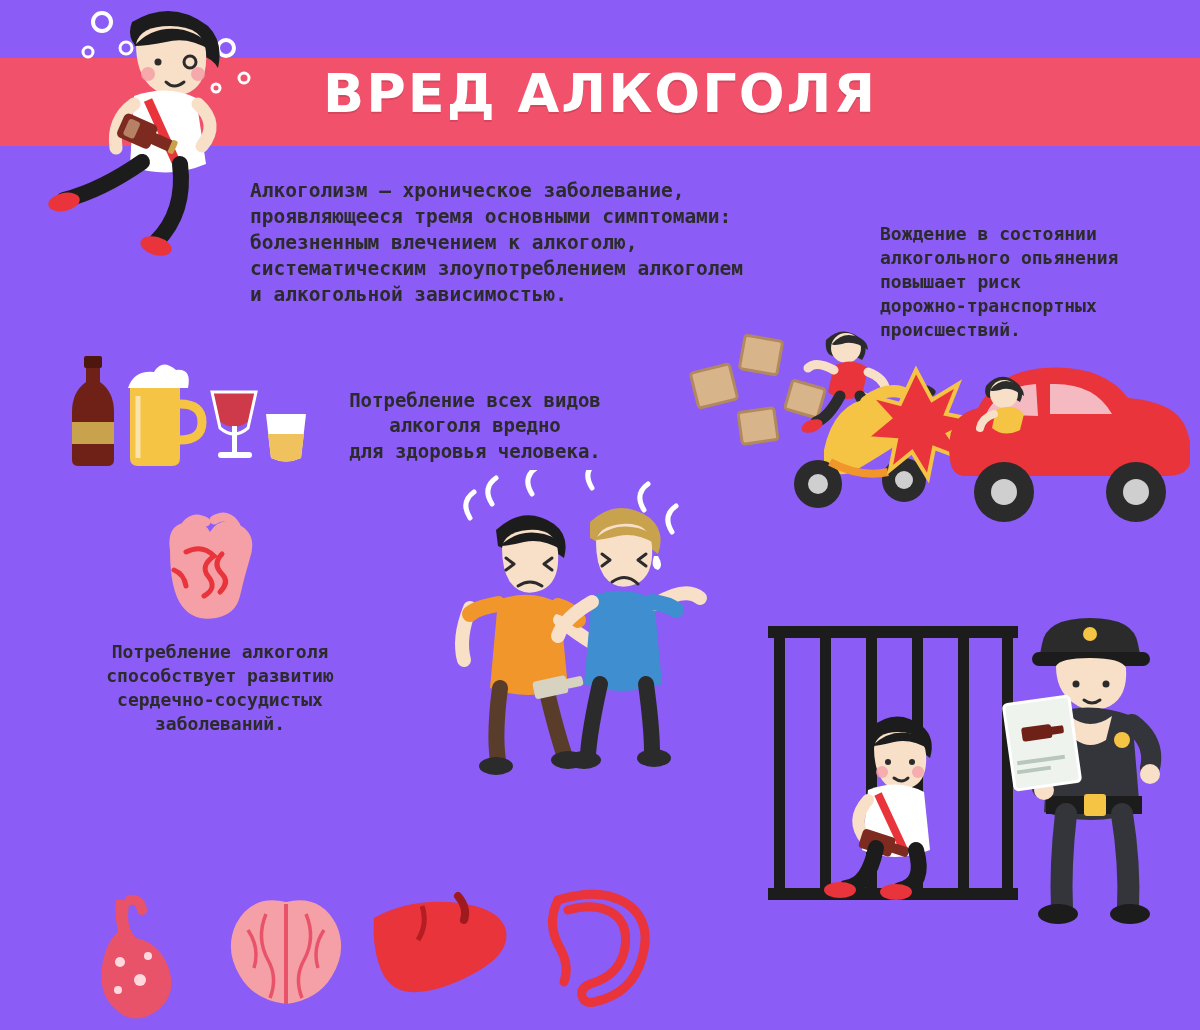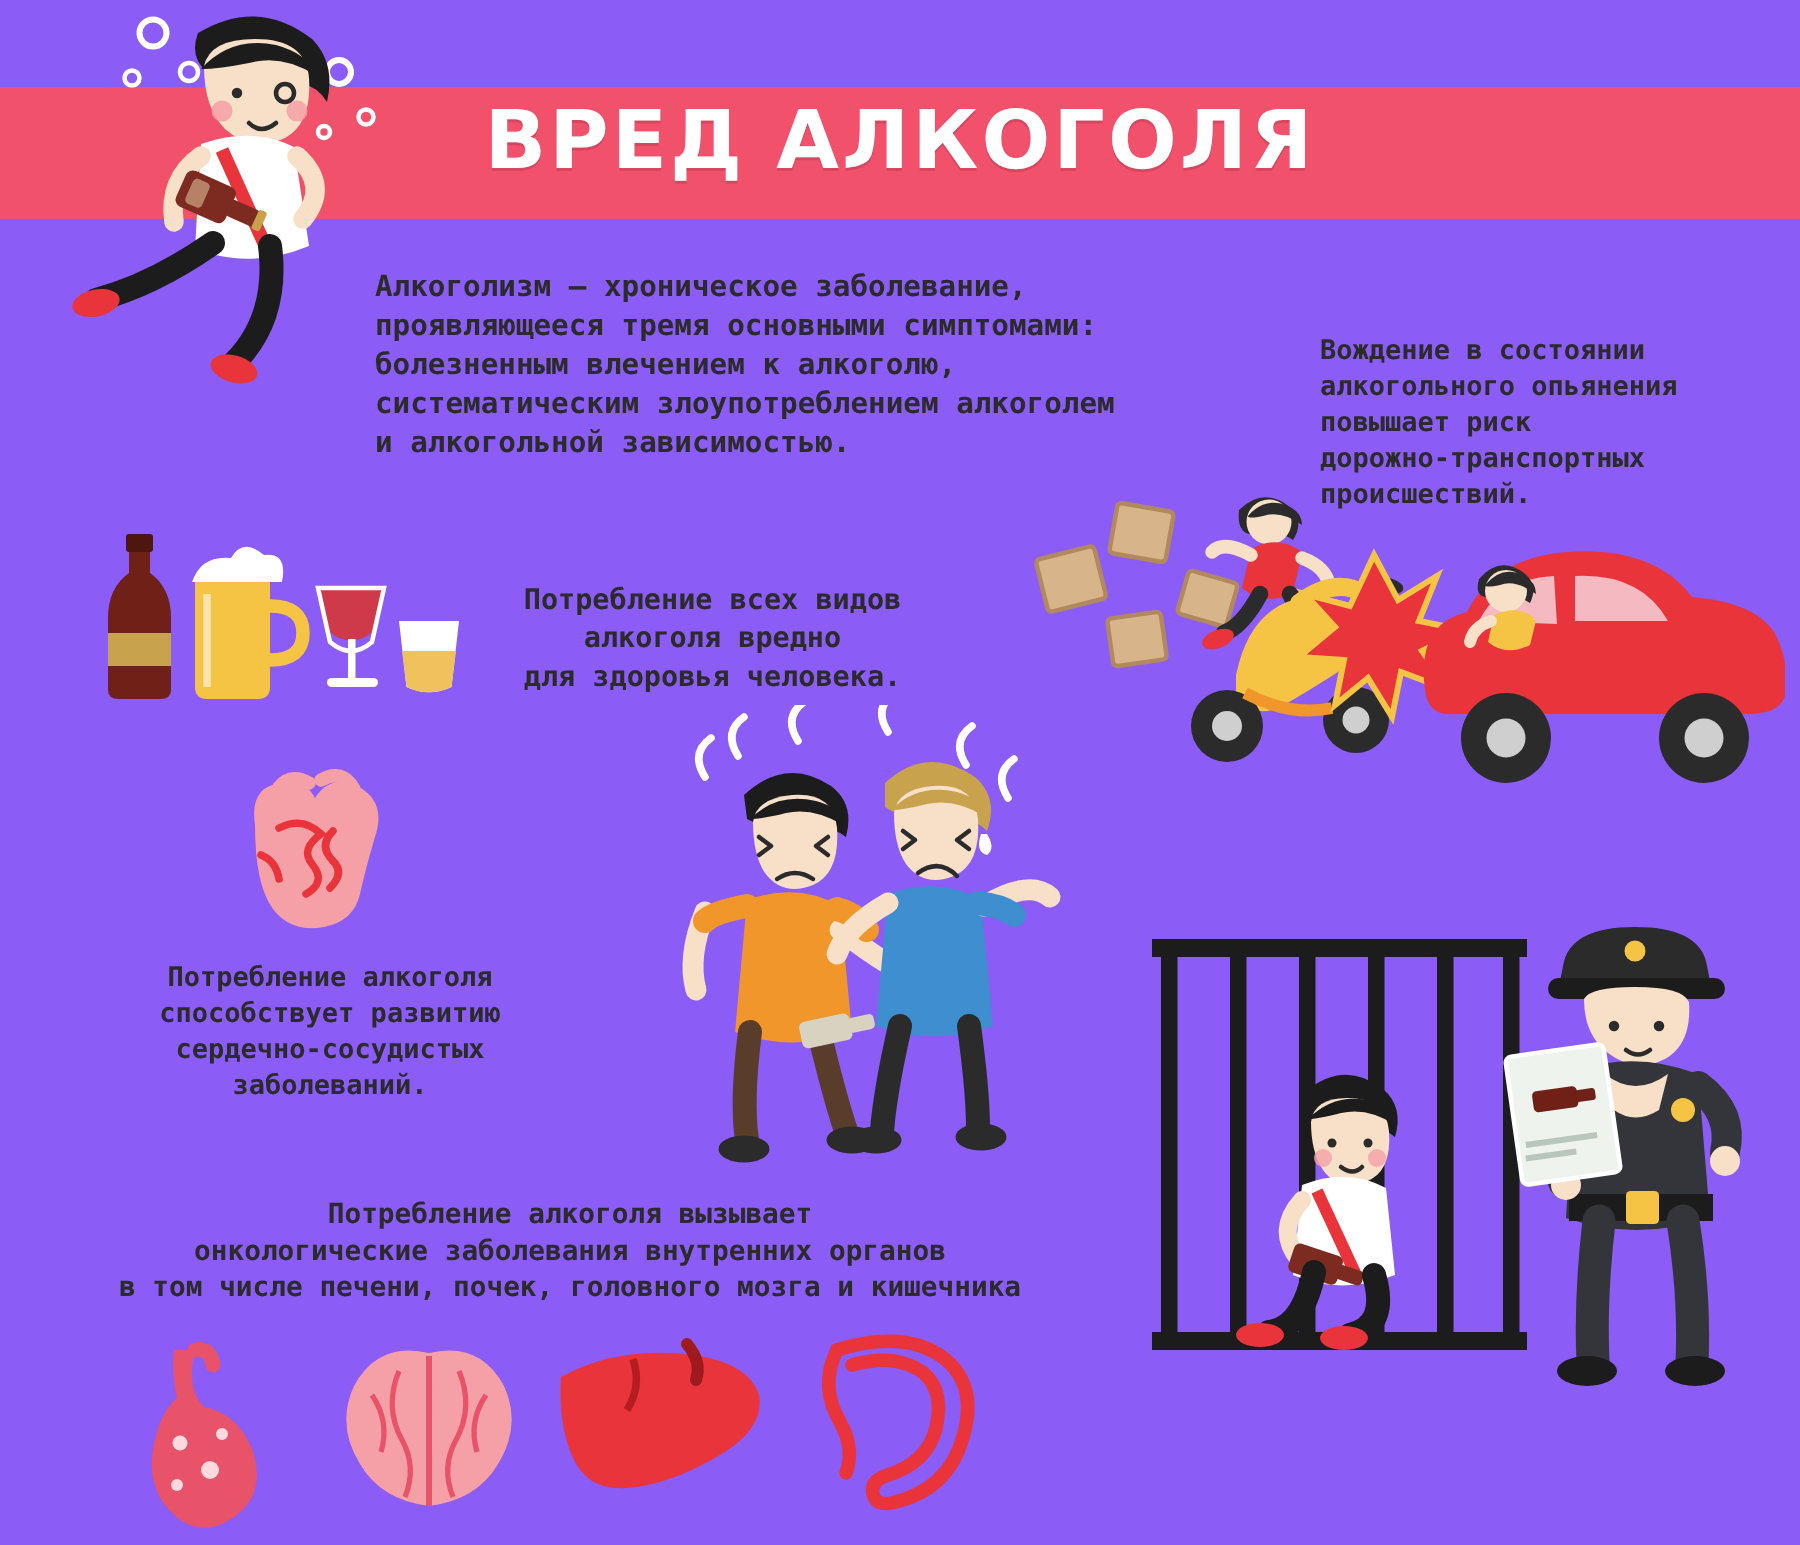--- a/index.html
+++ b/index.html
@@ -76,23 +76,20 @@
 повышает риск
 дорожно-транспортных
 происшествий.</div>
   <div class="txt" id="text-allkinds">Потребление всех видов
 алкоголя вредно
 для здоровья человека.</div>
   <div class="txt" id="text-heart">Потребление алкоголя
 способствует развитию
 сердечно-сосудистых
 заболеваний.</div>
-  <div class="txt" id="text-oncology">Потребление алкоголя вызывает
-онкологические заболевания внутренних органов
-в том числе печени, почек, головного мозга и кишечника</div>
 
   <svg class="ill" style="left:30px; top:0px;" width="240" height="320" viewBox="0 0 240 320">
 
     <circle cx="72" cy="22" r="9" fill="none" stroke="#ffffff" stroke-width="4"></circle>
     <circle cx="96" cy="48" r="6" fill="none" stroke="#ffffff" stroke-width="3"></circle>
     <circle cx="58" cy="52" r="5" fill="none" stroke="#ffffff" stroke-width="3"></circle>
     <circle cx="196" cy="48" r="8" fill="none" stroke="#ffffff" stroke-width="4"></circle>
     <circle cx="214" cy="78" r="5" fill="none" stroke="#ffffff" stroke-width="3"></circle>
     <circle cx="186" cy="88" r="4" fill="none" stroke="#ffffff" stroke-width="3"></circle>
 

